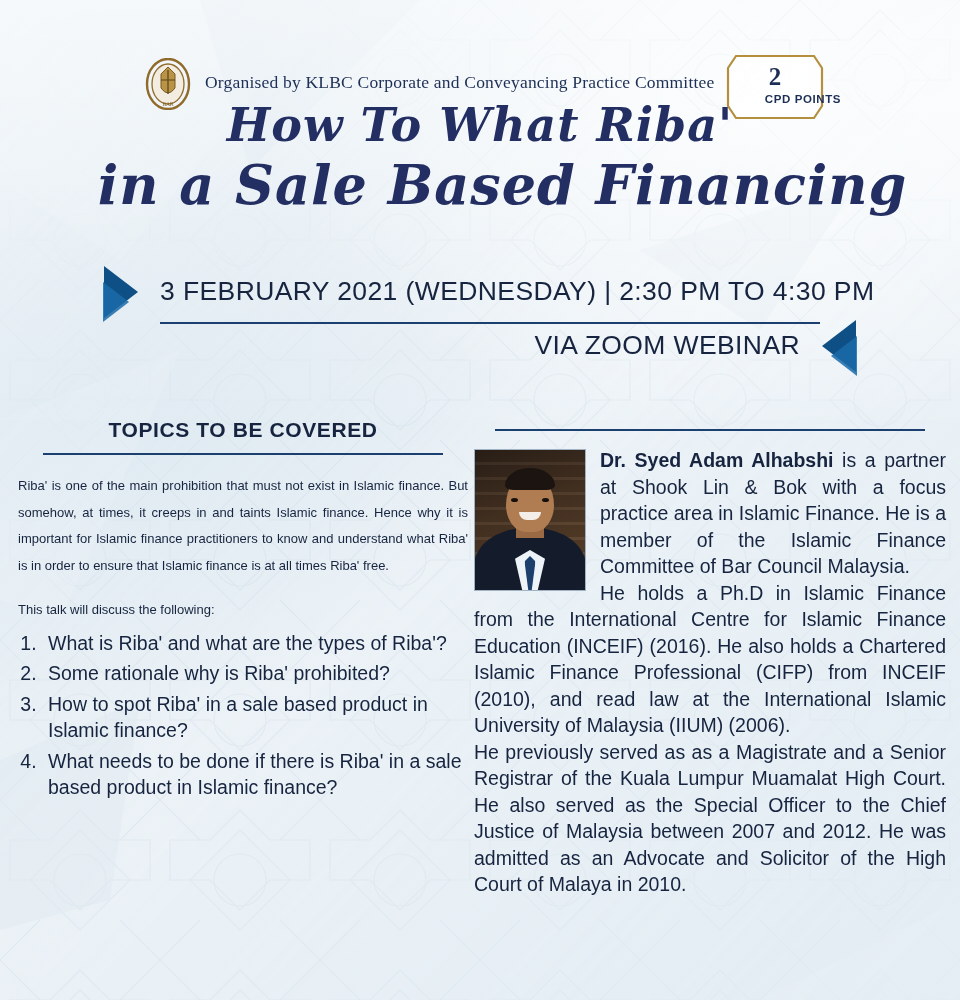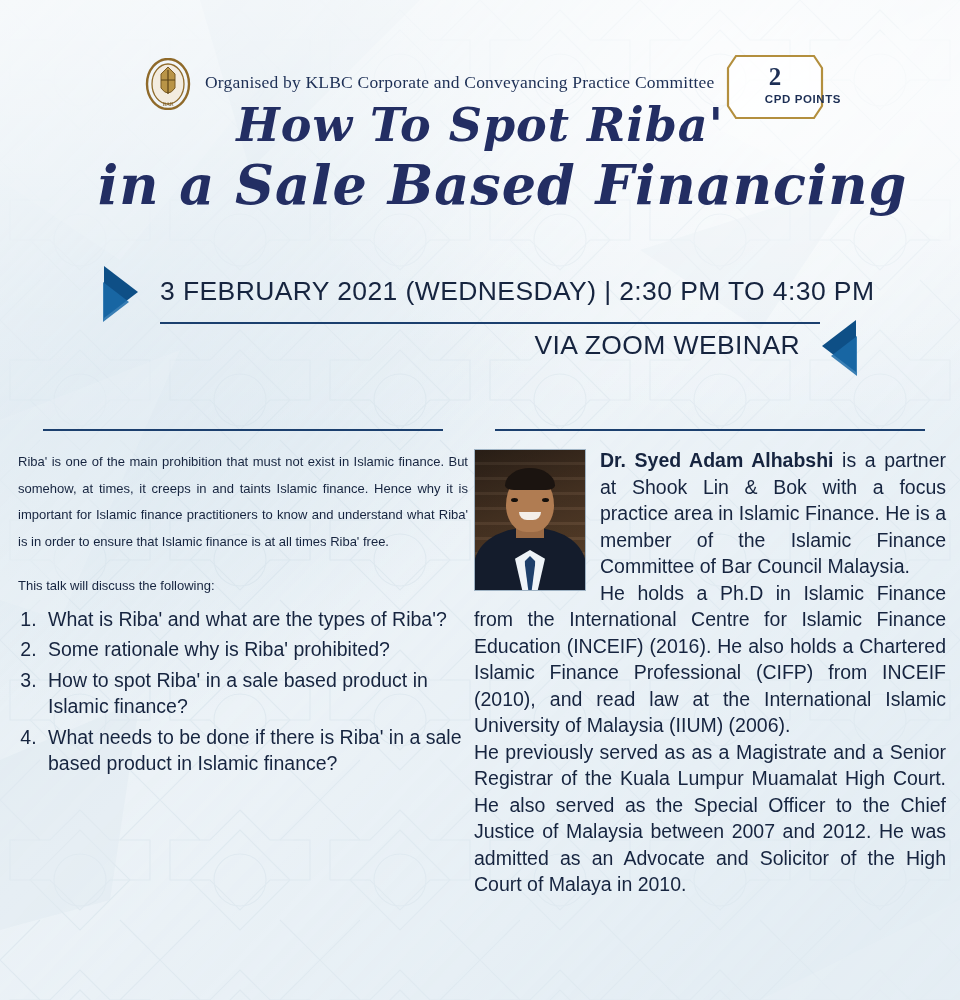--- a/index.html
+++ b/index.html
@@ -307,35 +307,36 @@
       <svg viewBox="0 0 98 74" width="98" height="74">
         <path d="M10 6 L88 6 L96 18 L96 56 L88 68 L10 68 L2 56 L2 18 Z" fill="#ffffff" fill-opacity="0.75" stroke="#b38f3e" stroke-width="2.2"></path>
         <path d="M14 11 L84 11 L91 19 L91 55 L84 63 L14 63 L7 55 L7 19 Z" fill="none" stroke="#c9a košul" stroke-width="0"></path>
       </svg>
       <div class="num">2</div>
       <div class="lbl">CPD POINTS</div>
     </div>
   </div>
 
   <div class="title-wrap">
-    <div class="title-line l1">How To Spot Riba'</div>
+    <div class="title-line l1">How To What Riba'</div>
     <div class="title-line l2">in a Sale Based Financing</div>
   </div>
 
   <div class="datebox">
     <div class="tri-left"></div>
     <div class="tri-left2"></div>
     <div class="date-text">3 FEBRUARY 2021 (WEDNESDAY)  |  2:30 PM TO 4:30 PM</div>
     <div class="rule"></div>
     <div class="venue-text">VIA ZOOM WEBINAR</div>
     <div class="tri-right"></div>
     <div class="tri-right2"></div>
   </div>
 
   <div class="col-left">
+    <div class="col-head">TOPICS TO BE COVERED</div>
     <div class="col-head-rule"></div>
 
     <div class="body-text">Riba' is one of the main prohibition that must not exist in Islamic finance. But somehow, at times, it creeps in and taints Islamic finance. Hence why it is important for Islamic finance practitioners to know and understand what Riba' is in order to ensure that Islamic finance is at all times Riba' free.</div>
     <div class="body-text p2">This talk will discuss the following:</div>
 
     <ol class="topics">
       <li>What is Riba' and what are the types of Riba'?</li>
       <li>Some rationale why is Riba' prohibited?</li>
       <li>How to spot Riba' in a sale based product in Islamic finance?</li>
       <li>What needs to be done if there is Riba' in a sale based product in Islamic finance?</li>

